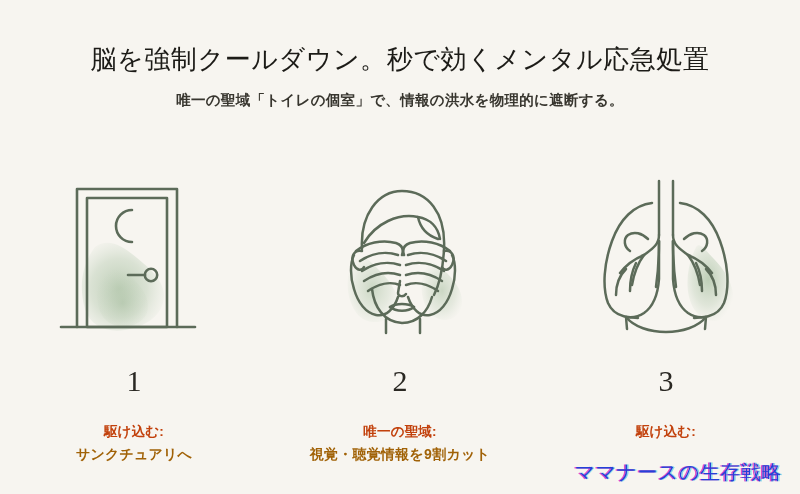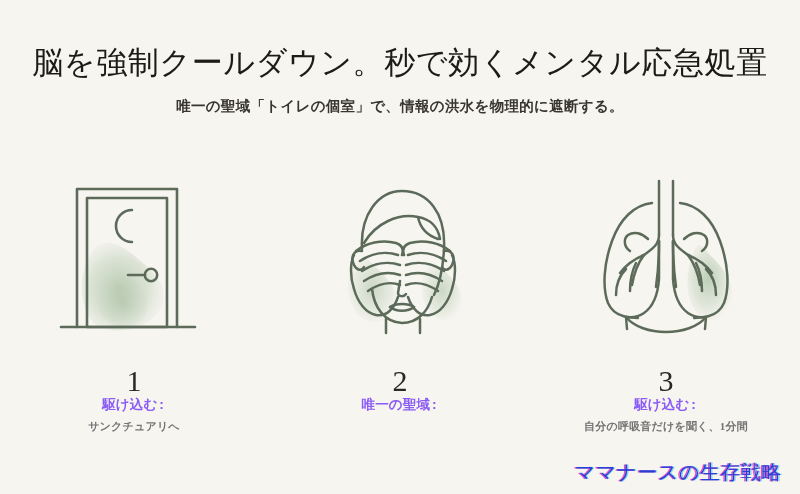--- a/index.html
+++ b/index.html
@@ -27,21 +27,21 @@
   .header {
     position: absolute;
     top: 0;
     left: 0;
     width: 800px;
     padding-top: 44px;
     text-align: center;
   }
   .title {
     font-family: "Liberation Serif", "DejaVu Serif", serif;
-    font-size: 31px;
+    font-size: 26px;
     line-height: 1.25;
     letter-spacing: 0.6px;
     color: #1c1b17;
     font-weight: 400;
     margin: 0;
     white-space: nowrap;
   }
   .subtitle {
     margin: 14px 0 0 0;
     font-family: "Liberation Sans", "DejaVu Sans", sans-serif;
@@ -80,34 +80,34 @@
     overflow: visible;
   }
   .step-num {
     font-family: "Liberation Serif", "DejaVu Serif", serif;
     font-size: 30px;
     line-height: 1;
     color: #2a2823;
     margin-top: 24px;
   }
   .step-line1 {
-    margin-top: 0;
-    font-family: Liberation Mono, monospace;
+    margin-top: 27px;
+    font-family: Liberation Sans, sans-serif;
     font-size: 13.5px;
     font-weight: 700;
-    color: #8b5cf6;
+    color: #c2410c;
     letter-spacing: 0.2px;
     white-space: nowrap;
   }
   .step-line2 {
     margin-top: 5px;
-    font-family: Liberation Serif, serif;
-    font-size: 11px;
+    font-family: Liberation Mono, monospace;
+    font-size: 14px;
     font-weight: 700;
-    color: #737373;
+    color: #a16207;
     letter-spacing: 0.2px;
     white-space: nowrap;
   }
 
   
   .watermark {
     position: absolute;
     right: 18px;
     bottom: 8px;
     font-family: "Liberation Sans", "DejaVu Sans", sans-serif;
@@ -231,20 +231,21 @@
 
             <path d="M80 104 L78 116 C 78 120, 84 120, 86 117"></path>
 
             <path d="M70 130 C 76 126, 88 126, 94 130"></path>
             <path d="M70 130 C 76 135, 88 135, 94 130"></path>
           </g>
         </svg>
       </div>
       <div class="step-num">2</div>
       <div class="step-line1">唯一の聖域:</div>
+      <div class="step-line2">視覚・聴覚情報を9割カット</div>
     </div>
 
     <div class="step">
       <div class="icon-wrap">
         <svg width="160" height="165" viewBox="0 0 160 165">
           <defs>
             <radialGradient id="wash3" cx="45%" cy="45%" r="60%">
               <stop offset="0%" stop-color="#b5c9ae" stop-opacity="0.88"></stop>
               <stop offset="58%" stop-color="#c8d6c2" stop-opacity="0.50"></stop>
               <stop offset="100%" stop-color="#d8e2d4" stop-opacity="0"></stop>
@@ -287,20 +288,19 @@
 
           <g fill="none" stroke="#5c6b59" stroke-width="2.5" stroke-linecap="round" stroke-linejoin="round">
             <path d="M40 142 C 56 162, 104 162, 120 142"></path>
             <path d="M40 142 L41 154 M40 142 L52 143"></path>
             <path d="M120 142 L119 154 M120 142 L108 143"></path>
           </g>
         </svg>
       </div>
       <div class="step-num">3</div>
       <div class="step-line1">駆け込む:</div>
-      <div class="step-line2">自分の呼吸音だけを聞く、1分間</div>
     </div>
 
   </div>
 
   <div class="watermark">ママナースの生存戦略</div>
 
 </div>
 
 </body></html>

